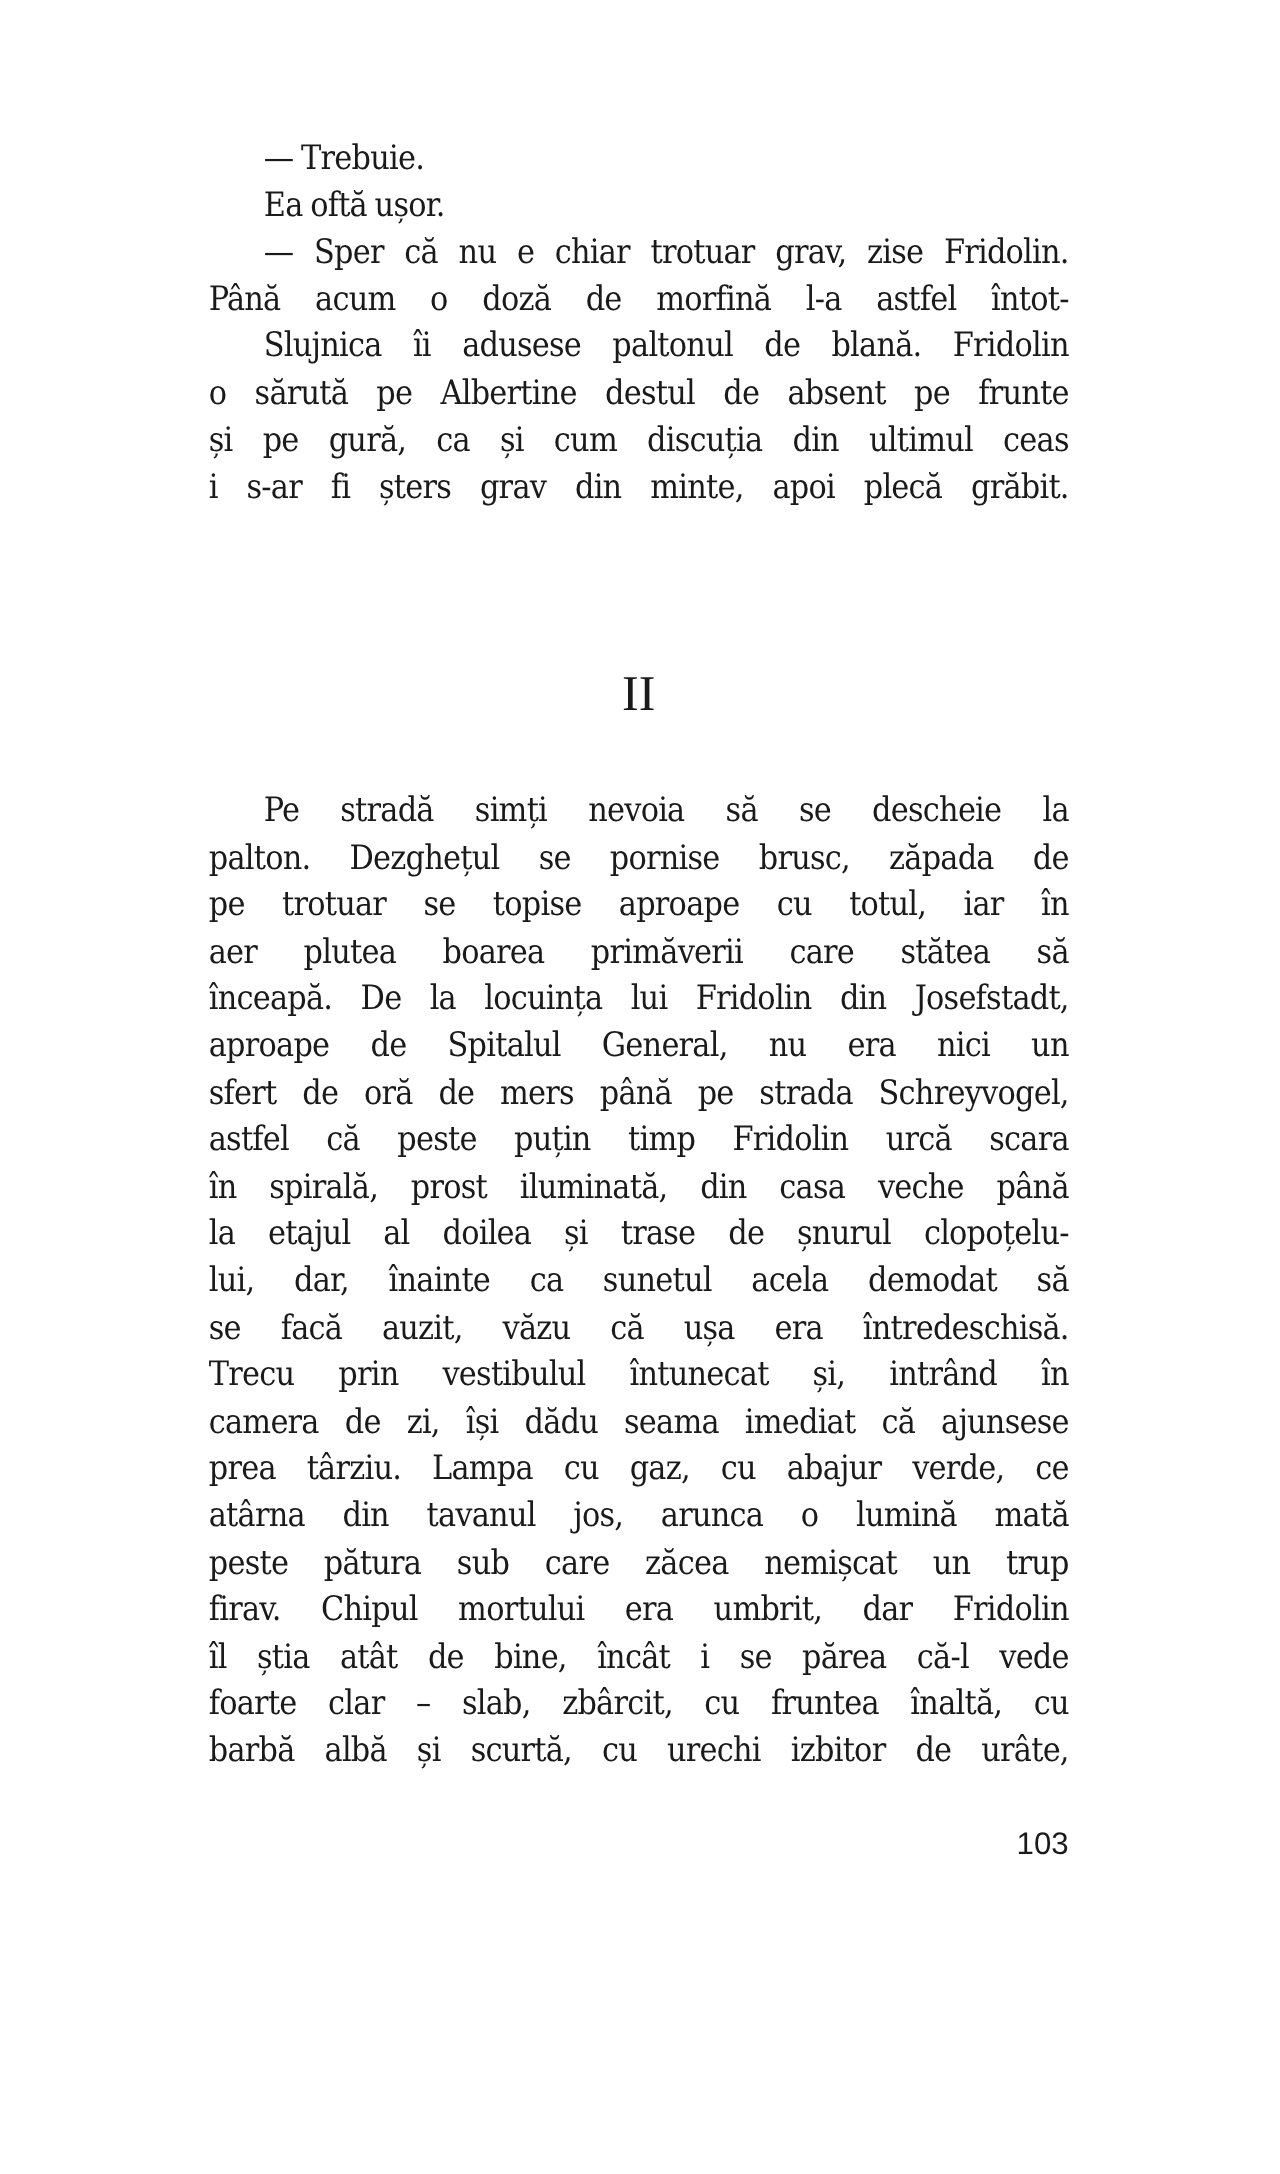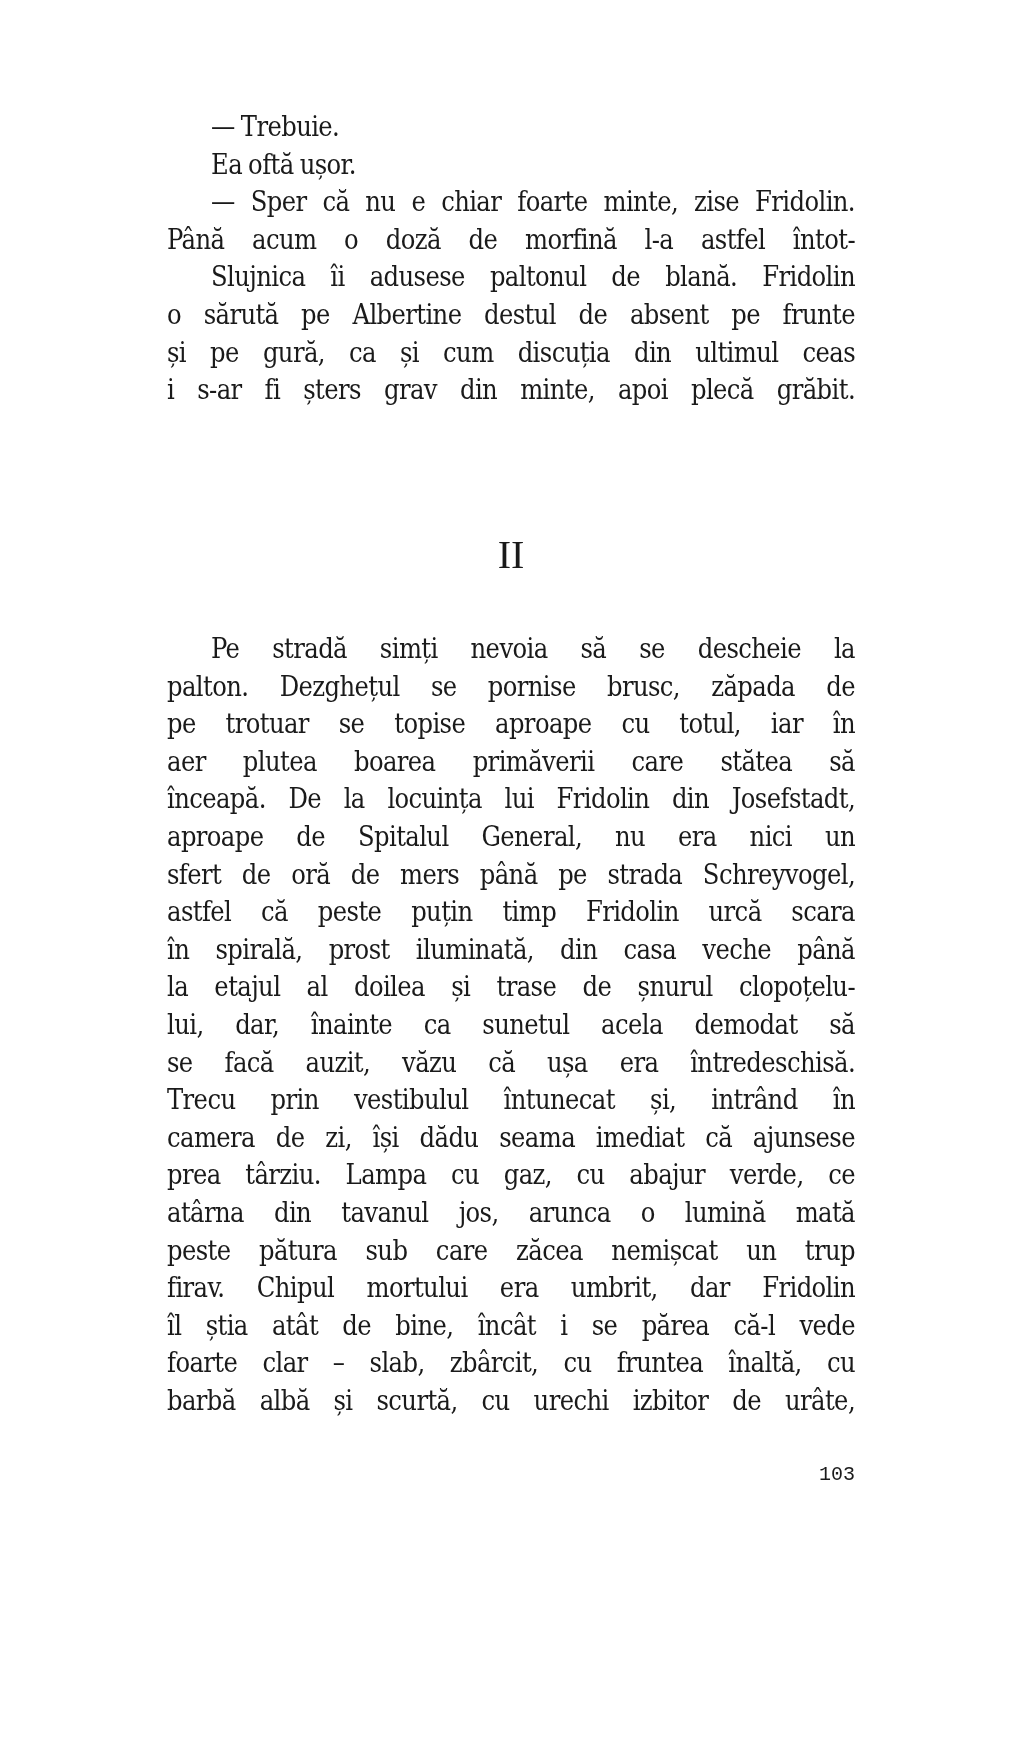--- a/index.html
+++ b/index.html
@@ -48,34 +48,34 @@
     .block2 {
       position: absolute;
       left: 0;
       top: 522px;
       width: 688px;
     }
     .page-number {
       position: absolute;
       right: 0;
       top: 1352px;
-      font-size: 20px;
+      font-size: 25px;
       line-height: 30px;
-      font-family: Liberation Mono, monospace;
+      font-family: Liberation Sans, sans-serif;
     }
   </style>
 </head>
 <body>
 
 <div class="page">
 
   <div>
     <div class="line indent last">— Trebuie.</div>
     <div class="line indent last">Ea oftă ușor.</div>
-    <div class="line indent">— Sper că nu e chiar foarte minte, zise Fridolin.</div>
+    <div class="line indent">— Sper că nu e chiar trotuar grav, zise Fridolin.</div>
     <div class="line">Până acum o doză de morfină l-a astfel întot-</div>
     <div class="line indent">Slujnica îi adusese paltonul de blană. Fridolin</div>
     <div class="line">o sărută pe Albertine destul de absent pe frunte</div>
     <div class="line">și pe gură, ca și cum discuția din ultimul ceas</div>
     <div class="line">i s-ar fi șters grav din minte, apoi plecă grăbit.</div>
   </div>
 
   <div class="chapter">II</div>
 
   <div class="block2">

